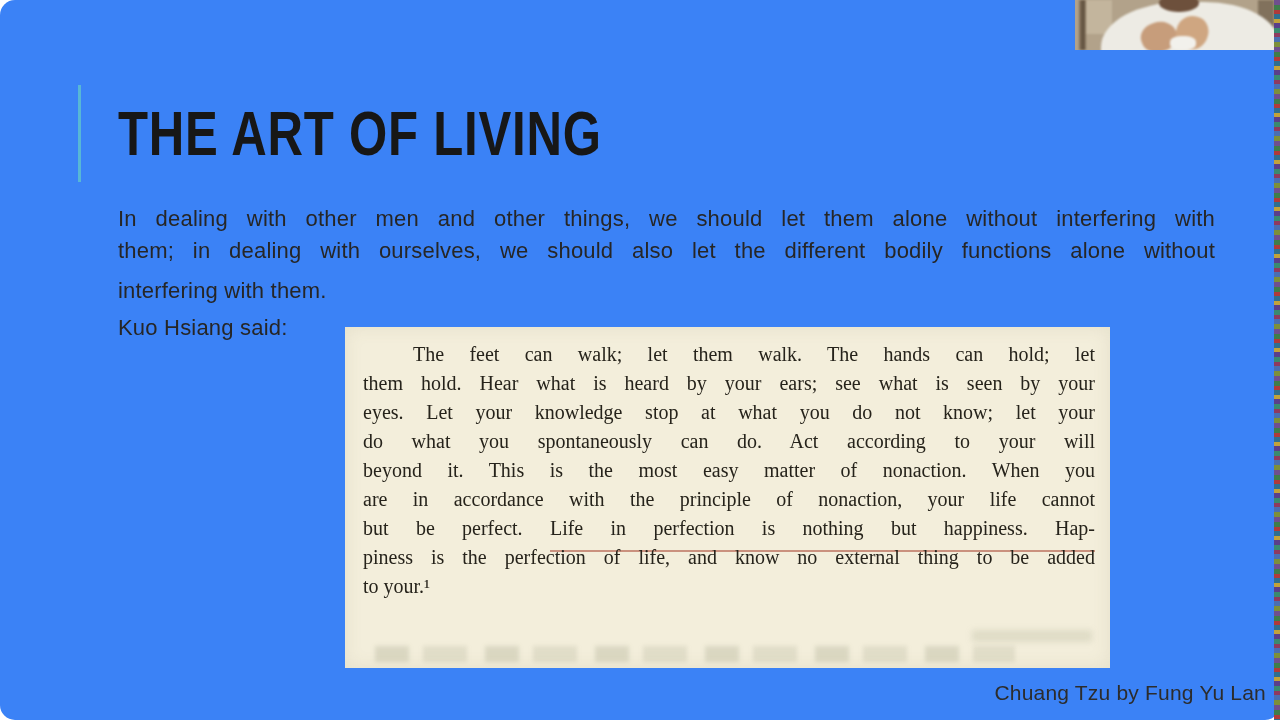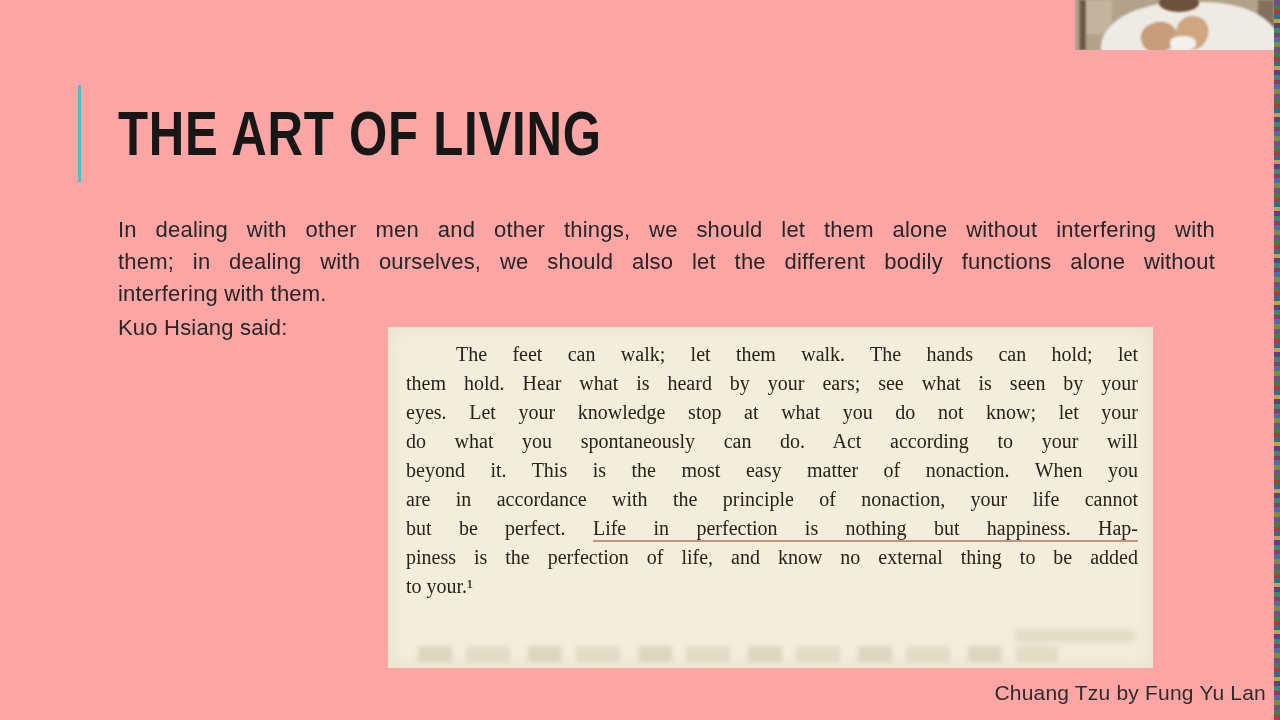--- a/index.html
+++ b/index.html
@@ -6,51 +6,51 @@
     --accent:#57b7d6;
     --scan-bg:#f3eedb;
     --underline:#a84632;
     --title-color:#171717;
     --body-color:#262626;
     --scan-text:#26231b;
   }
   *{margin:0;padding:0;box-sizing:border-box;}
   html,body{width:1280px;height:720px;overflow:hidden;background:#fff;
     font-family:"Liberation Sans",sans-serif;}
-  .stage{position:relative;width:1280px;height:720px;background:#fca5a5;}
+  .stage{position:relative;width:1280px;height:720px;background:#3b82f6;border-radius:15px;}
 
   
   .accent-bar{position:absolute;left:78px;top:85px;width:3px;height:97px;
     background:var(--accent);}
   .slide-title{position:absolute;left:118px;top:102px;
     font-size:63px;font-weight:700;line-height:1;color:var(--title-color);
     letter-spacing:1px;transform:scaleX(0.78);transform-origin:left top;
     white-space:nowrap;}
 
   
-  .intro{position:absolute;left:118px;top:214px;width:1097px;
+  .intro{position:absolute;left:118px;top:203px;width:1097px;
     font-size:22px;line-height:32px;color:var(--body-color);
     letter-spacing:0.2px;}
   .jline{text-align:justify;text-align-last:justify;}
-  .jline.jlast{text-align-last:left;}
+  .jline.jlast{text-align-last:left;margin-top:8px;}
 
   .quote-label{position:absolute;left:118px;top:312px;font-size:22px;
     line-height:32px;color:var(--body-color);letter-spacing:0.2px;}
 
   
   .scan{position:absolute;left:345px;top:327px;width:765px;height:341px;
     background:var(--scan-bg);
     box-shadow:inset 0 0 18px rgba(130,120,80,0.12);
     padding:13px 15px 0 18px;
     font-family:"Liberation Serif",serif;
-    font-size:20px;line-height:29px;color:var(--scan-text);margin-left:43px;}
+    font-size:20px;line-height:29px;color:var(--scan-text);}
   .sline{text-align:justify;text-align-last:justify;}
   .sline.jlast{text-align-last:left;}
   .sline.sindent{padding-left:50px;}
-  .redline{border-bottom:2px solid rgba(168,70,50,0.55);padding-bottom:1px;}
+  .redline{border-bottom:2px solid rgba(168,70,50,0.55);padding-bottom:11px;}
   .bleed{position:absolute;left:30px;bottom:6px;width:640px;height:16px;
     background:repeating-linear-gradient(90deg,
       rgba(135,138,108,0.22) 0 34px, rgba(0,0,0,0) 34px 48px,
       rgba(135,138,108,0.16) 48px 92px, rgba(0,0,0,0) 92px 110px);
     filter:blur(2px);}
   .bleed2{position:absolute;right:18px;bottom:26px;width:120px;height:12px;
     background:rgba(135,138,108,0.18);filter:blur(3px);}
 
   
   .caption{position:absolute;right:14px;top:681px;font-size:21px;

